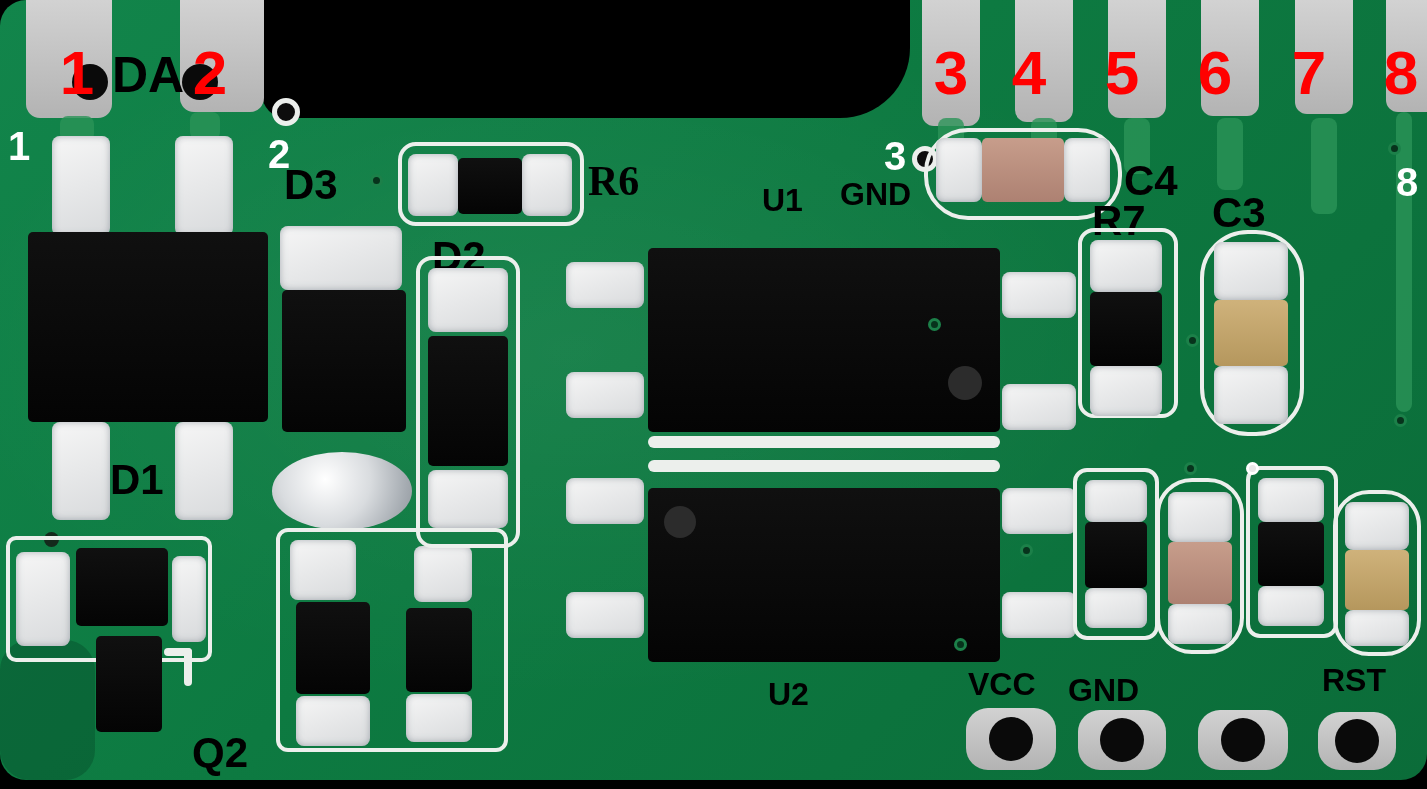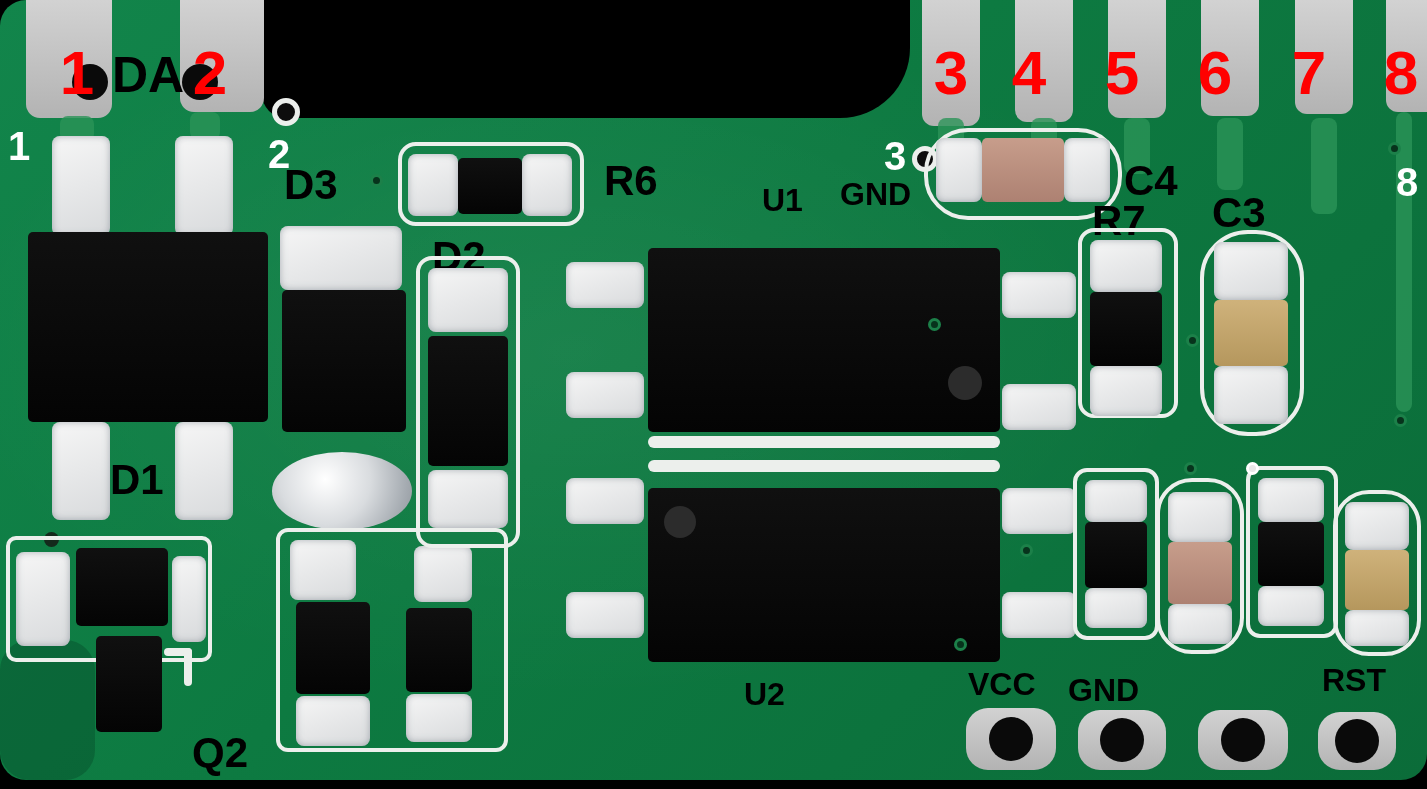--- a/index.html
+++ b/index.html
@@ -128,40 +128,40 @@
   <div class="label-black" style="left:432px;top:236px;">D2</div>
   <div class="silk" style="left:416px;top:256px;width:104px;height:292px;border-radius:16px;"></div>
   <div class="pad-white" style="left:428px;top:268px;width:80px;height:64px;"></div>
   <div class="comp-black" style="left:428px;top:336px;width:80px;height:130px;"></div>
   <div class="pad-white" style="left:428px;top:470px;width:80px;height:58px;"></div>
 
   <div class="silk" style="left:398px;top:142px;width:186px;height:84px;border-radius:18px;"></div>
   <div class="pad-white" style="left:408px;top:154px;width:50px;height:62px;"></div>
   <div class="comp-black" style="left:458px;top:158px;width:64px;height:56px;"></div>
   <div class="pad-white" style="left:522px;top:154px;width:50px;height:62px;"></div>
-  <div class="label-black" style="left:604px;top:160px;">R6</div>
+  <div class="label-black" style="left:588px;top:160px;font-family:Liberation Serif, serif;">R6</div>
 
   <div class="label-black label-u" style="left:762px;top:184px;">U1</div>
   <div class="label-black label-u" style="left:840px;top:178px;">GND</div>
   <div class="pad-white" style="left:566px;top:262px;width:78px;height:46px;"></div>
   <div class="pad-white" style="left:566px;top:372px;width:78px;height:46px;"></div>
   <div class="pad-white" style="left:1002px;top:272px;width:74px;height:46px;"></div>
   <div class="pad-white" style="left:1002px;top:384px;width:74px;height:46px;"></div>
   <div class="comp-black" style="left:648px;top:248px;width:352px;height:184px;"></div>
   <div class="dot" style="left:948px;top:366px;width:34px;height:34px;"></div>
   <div class="silk-line" style="left:648px;top:436px;width:352px;height:12px;"></div>
 
   <div class="silk-line" style="left:648px;top:460px;width:352px;height:12px;"></div>
   <div class="pad-white" style="left:566px;top:478px;width:78px;height:46px;"></div>
   <div class="pad-white" style="left:566px;top:592px;width:78px;height:46px;"></div>
   <div class="pad-white" style="left:1002px;top:488px;width:74px;height:46px;"></div>
   <div class="pad-white" style="left:1002px;top:592px;width:74px;height:46px;"></div>
   <div class="comp-black" style="left:648px;top:488px;width:352px;height:174px;"></div>
   <div class="dot" style="left:664px;top:506px;width:32px;height:32px;"></div>
-  <div class="label-black label-u" style="left:744px;top:678px;">U2</div>
+  <div class="label-black label-u" style="left:768px;top:678px;">U2</div>
 
   <div class="silk" style="left:924px;top:128px;width:198px;height:92px;border-radius:44px;"></div>
   <div class="pad-white" style="left:936px;top:138px;width:46px;height:64px;"></div>
   <div class="cap-tan" style="left:982px;top:138px;width:82px;height:64px;"></div>
   <div class="pad-white" style="left:1064px;top:138px;width:46px;height:64px;"></div>
   <div class="label-black" style="left:1124px;top:160px;">C4</div>
 
   <div class="label-black" style="left:1092px;top:200px;">R7</div>
   <div class="silk" style="left:1078px;top:228px;width:100px;height:190px;border-radius:16px;"></div>
   <div class="pad-white" style="left:1090px;top:240px;width:72px;height:52px;"></div>

